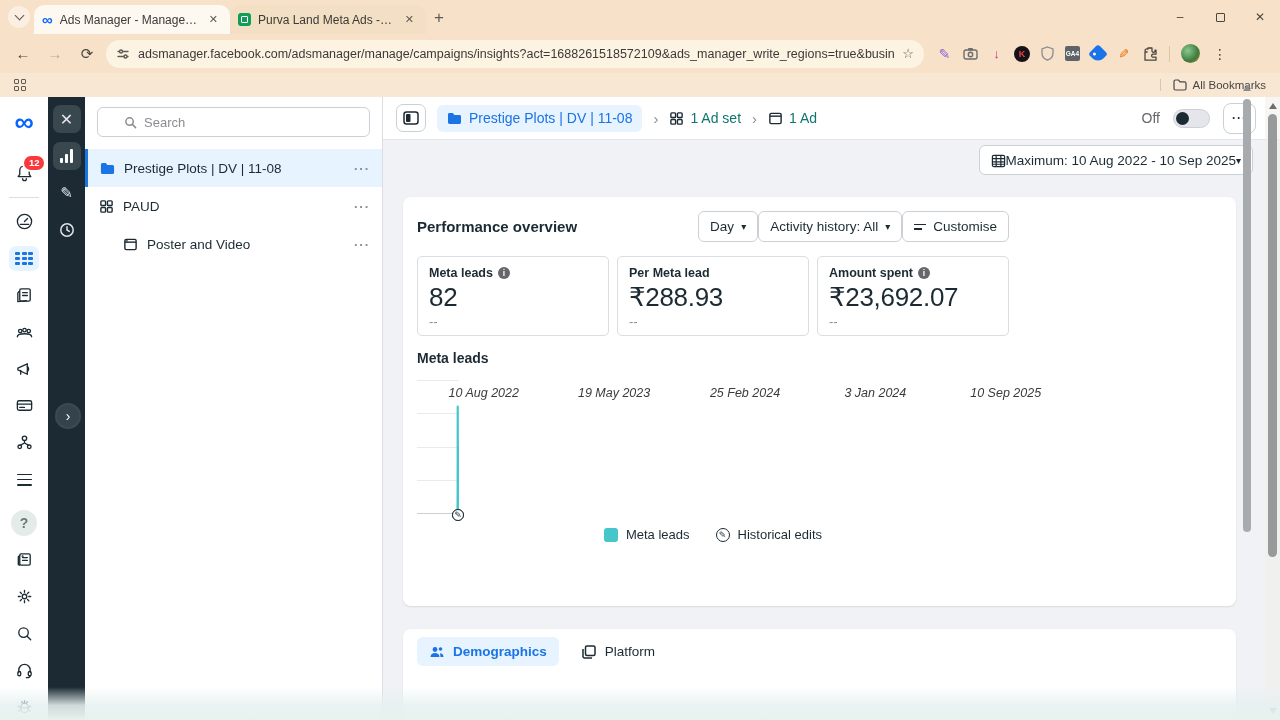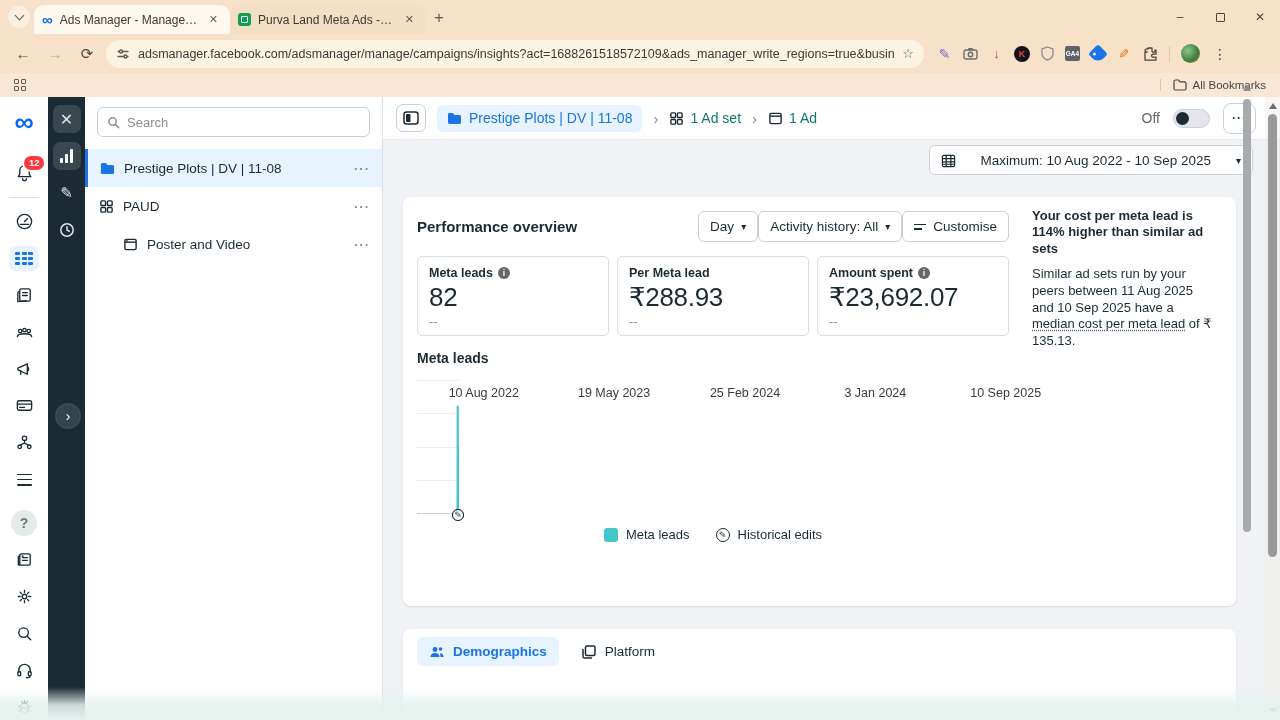--- a/index.html
+++ b/index.html
@@ -71,21 +71,21 @@
   .rd-btn { width:28px; height:28px; border-radius:7px; display:flex; align-items:center; justify-content:center; color:#e4e6eb; }
   .rd-btn.boxed { background:#39474f; }
   .rd-btn svg { width:16px; height:16px; stroke:#dfe3e8; fill:none; stroke-width:1.5; stroke-linecap:round; }
   .bars { display:flex; align-items:flex-end; gap:2px; height:14px; }
   .bars i { width:3px; background:#fff; border-radius:1px; }
   .rd-pencil { color:#dfe3e8; font-size:15px; }
   .rd-expand { position:absolute; left:9px; top:308px; width:22px; height:22px; border-radius:50%; background:#33444d; color:#fff; font-size:14px; display:flex; align-items:center; justify-content:center; box-shadow:0 0 0 2px rgba(255,255,255,.15); }
 
   
   .campaigns { width:298px; background:#fff; border-right:1px solid #dadde1; flex-shrink:0; }
-  .search-wrap { margin:10px 12px 12px; height:30px; border:1px solid #ccd0d5; border-radius:6px; display:flex; align-items:center; padding:0 9px; gap:7px; }
+  .search-wrap { margin:10px 12px 12px; height:30px; border:1px solid #ccd0d5; border-radius:6px; display:flex; align-items:center; padding:0 26px; gap:7px; }
   .search-wrap svg { width:13px; height:13px; stroke:#8a8d91; fill:none; stroke-width:1.6; stroke-linecap:round; }
   .search-ph { font-size:13px; color:#8a8d91; }
   .c-row { height:38px; display:flex; align-items:center; gap:9px; padding-right:12px; position:relative; font-size:13.5px; }
   .c-row svg { width:15px; height:15px; flex-shrink:0; }
   .c-row .dots { margin-left:auto; color:#8a8d91; font-size:13px; letter-spacing:1px; font-weight:bold; }
   .c-row.sel { background:#e7f3ff; }
   .c-row.sel::before { content:""; position:absolute; left:0; top:0; bottom:0; width:3px; background:#1b74e4; }
   .ind0 { padding-left:15px; } .ind1 { padding-left:14px; } .ind2 { padding-left:38px; }
   .outline-ic { stroke:#1c2b33; fill:none; stroke-width:1.5; }
 
@@ -97,21 +97,21 @@
   .crumb-sep { color:#8a8d91; font-size:15px; }
   .crumb { display:flex; align-items:center; gap:6px; font-size:14px; color:#0f766e; }
   .crumb svg { width:15px; height:15px; }
   .hdr-right { margin-left:auto; display:flex; align-items:center; gap:13px; }
   .off-label { font-size:14px; color:#65676b; }
   .toggle { width:37px; height:19px; border-radius:10px; background:#e4e6eb; border:1px solid #ccd0d5; position:relative; }
   .toggle i { position:absolute; left:2px; top:2px; width:13px; height:13px; border-radius:50%; background:#1c2b33; }
   .more-btn { width:33px; height:31px; border:1px solid #ccd0d5; border-radius:8px; display:flex; align-items:center; justify-content:center; color:#1c2b33; font-weight:bold; letter-spacing:1px; font-size:12px; }
 
   .content { flex:1; position:relative; padding:0 44px 0 20px; overflow:hidden; }
-  .date-chip { position:absolute; top:5px; right:27px; height:30px; background:#fff; border:1px solid #ccd0d5; border-radius:6px; display:flex; align-items:center; gap:25px; padding:0 11px; font-size:13.5px; font-weight:500; }
+  .date-chip { position:absolute; top:5px; right:27px; height:30px; background:#fff; border:1px solid #ccd0d5; border-radius:6px; display:flex; align-items:center; gap:0; padding:0 11px; font-size:13.5px; font-weight:500; }
   .date-chip svg { width:15px; height:15px; stroke:#1c2b33; fill:none; stroke-width:1.3; }
   .caret { font-size:10px; color:#1c2b33; }
 
   .perf-card { margin-top:57px; background:#fff; border-radius:8px; box-shadow:0 1px 2px rgba(0,0,0,.1); height:409px; display:flex; }
   .chart-section { width:620px; padding:14px 14px 0; flex-shrink:0; }
   .ps-head { display:flex; align-items:center; }
   .ps-title { font-size:15px; font-weight:bold; }
   .ps-controls { margin-left:auto; display:flex; }
   .ctl-btn { height:31px; border:1px solid #ccd0d5; border-radius:6px; background:#fff; display:flex; align-items:center; gap:7px; padding:0 11px; font-size:13.5px; font-weight:500; color:#1c2b33; }
   .cust-ic { display:flex; flex-direction:column; gap:3px; }
@@ -127,21 +127,21 @@
 
   .chart-title { font-size:14px; font-weight:bold; margin:14px 0 6px; }
   .chart-grid { display:grid; grid-template-columns:42px 1fr; margin-top:14px; }
   .ylabels { position:relative; }
   .ylabels span { position:absolute; right:8px; font-size:12.5px; color:#3a3b3c; transform:translateY(-50%); }
   .plot { position:relative; height:133px; }
   .gridline { position:absolute; left:0; right:0; height:1px; background:#e9ebee; }
   .gridline.zero { background:#ccd0d5; }
   .plot svg { position:absolute; inset:0; width:100%; height:100%; }
   .edit-mark { position:absolute; bottom:-8px; transform:translateX(-50%); font-size:9px; color:#1c2b33; width:12px; height:12px; border:1px solid #1c2b33; border-radius:50%; background:#fff; display:flex; align-items:center; justify-content:center; line-height:1; }
-  .xlabels { grid-column:2; position:relative; height:22px; margin-top:6px; }
+  .xlabels { grid-column:2; position:relative; height:22px; margin-top:6px;font-style:italic; }
   .xlabels span { position:absolute; transform:translateX(-50%); font-size:12.5px; color:#3a3b3c; white-space:nowrap; }
   .legend { grid-column:1 / span 2; display:flex; justify-content:center; gap:26px; margin-top:14px; font-size:13px; }
   .leg-item { display:flex; align-items:center; gap:8px; }
   .leg-swatch { width:14px; height:14px; border-radius:3px; background:#45c6cb; }
   .leg-pencil { width:14px; height:14px; border:1.3px solid #1c2b33; border-radius:50%; font-size:9px; display:flex; align-items:center; justify-content:center; }
 
   .insight { flex:1; padding:11px 18px 0 9px; }
   .insight-title { font-size:13px; font-weight:bold; line-height:1.25; }
   .insight-body { font-size:13px; line-height:1.3; margin-top:9px; }
   .dashed-term { text-decoration:underline dotted #65676b; }
@@ -551,24 +551,20 @@
                   <span>Meta leads</span>
                 </span>
               <span class="leg-item">
                   <span class="leg-pencil">✎</span>
                   <span>Historical edits</span>
                 </span>
             </div>
           </div>
         </div>
 
-        <div class="insight">
-          <div class="insight-title">Your cost per meta lead is 114% higher than similar ad sets</div>
-          <div class="insight-body"><span>Similar ad sets run by your peers between 11 Aug 2025 and 10 Sep 2025 have a </span><span class="dashed-term">median cost per meta lead</span><span> of ₹ 135.13.</span></div>
-        </div>
       </div>
 
       <div class="bottom-card">
         <div class="tab-chip active">
           <svg viewBox="0 0 16 16">
               <circle cx="6" cy="5.5" r="2.4" fill="#1b74e4"></circle>
               <circle cx="11.5" cy="5" r="1.8" fill="#1b74e4"></circle>
               <path d="M1.5 13c0-2.6 2-4 4.5-4s4.5 1.4 4.5 4z" fill="#1b74e4"></path>
               <path d="M11 9.3c2 .1 3.5 1.4 3.5 3.7h-3" fill="#1b74e4"></path>
             </svg>

